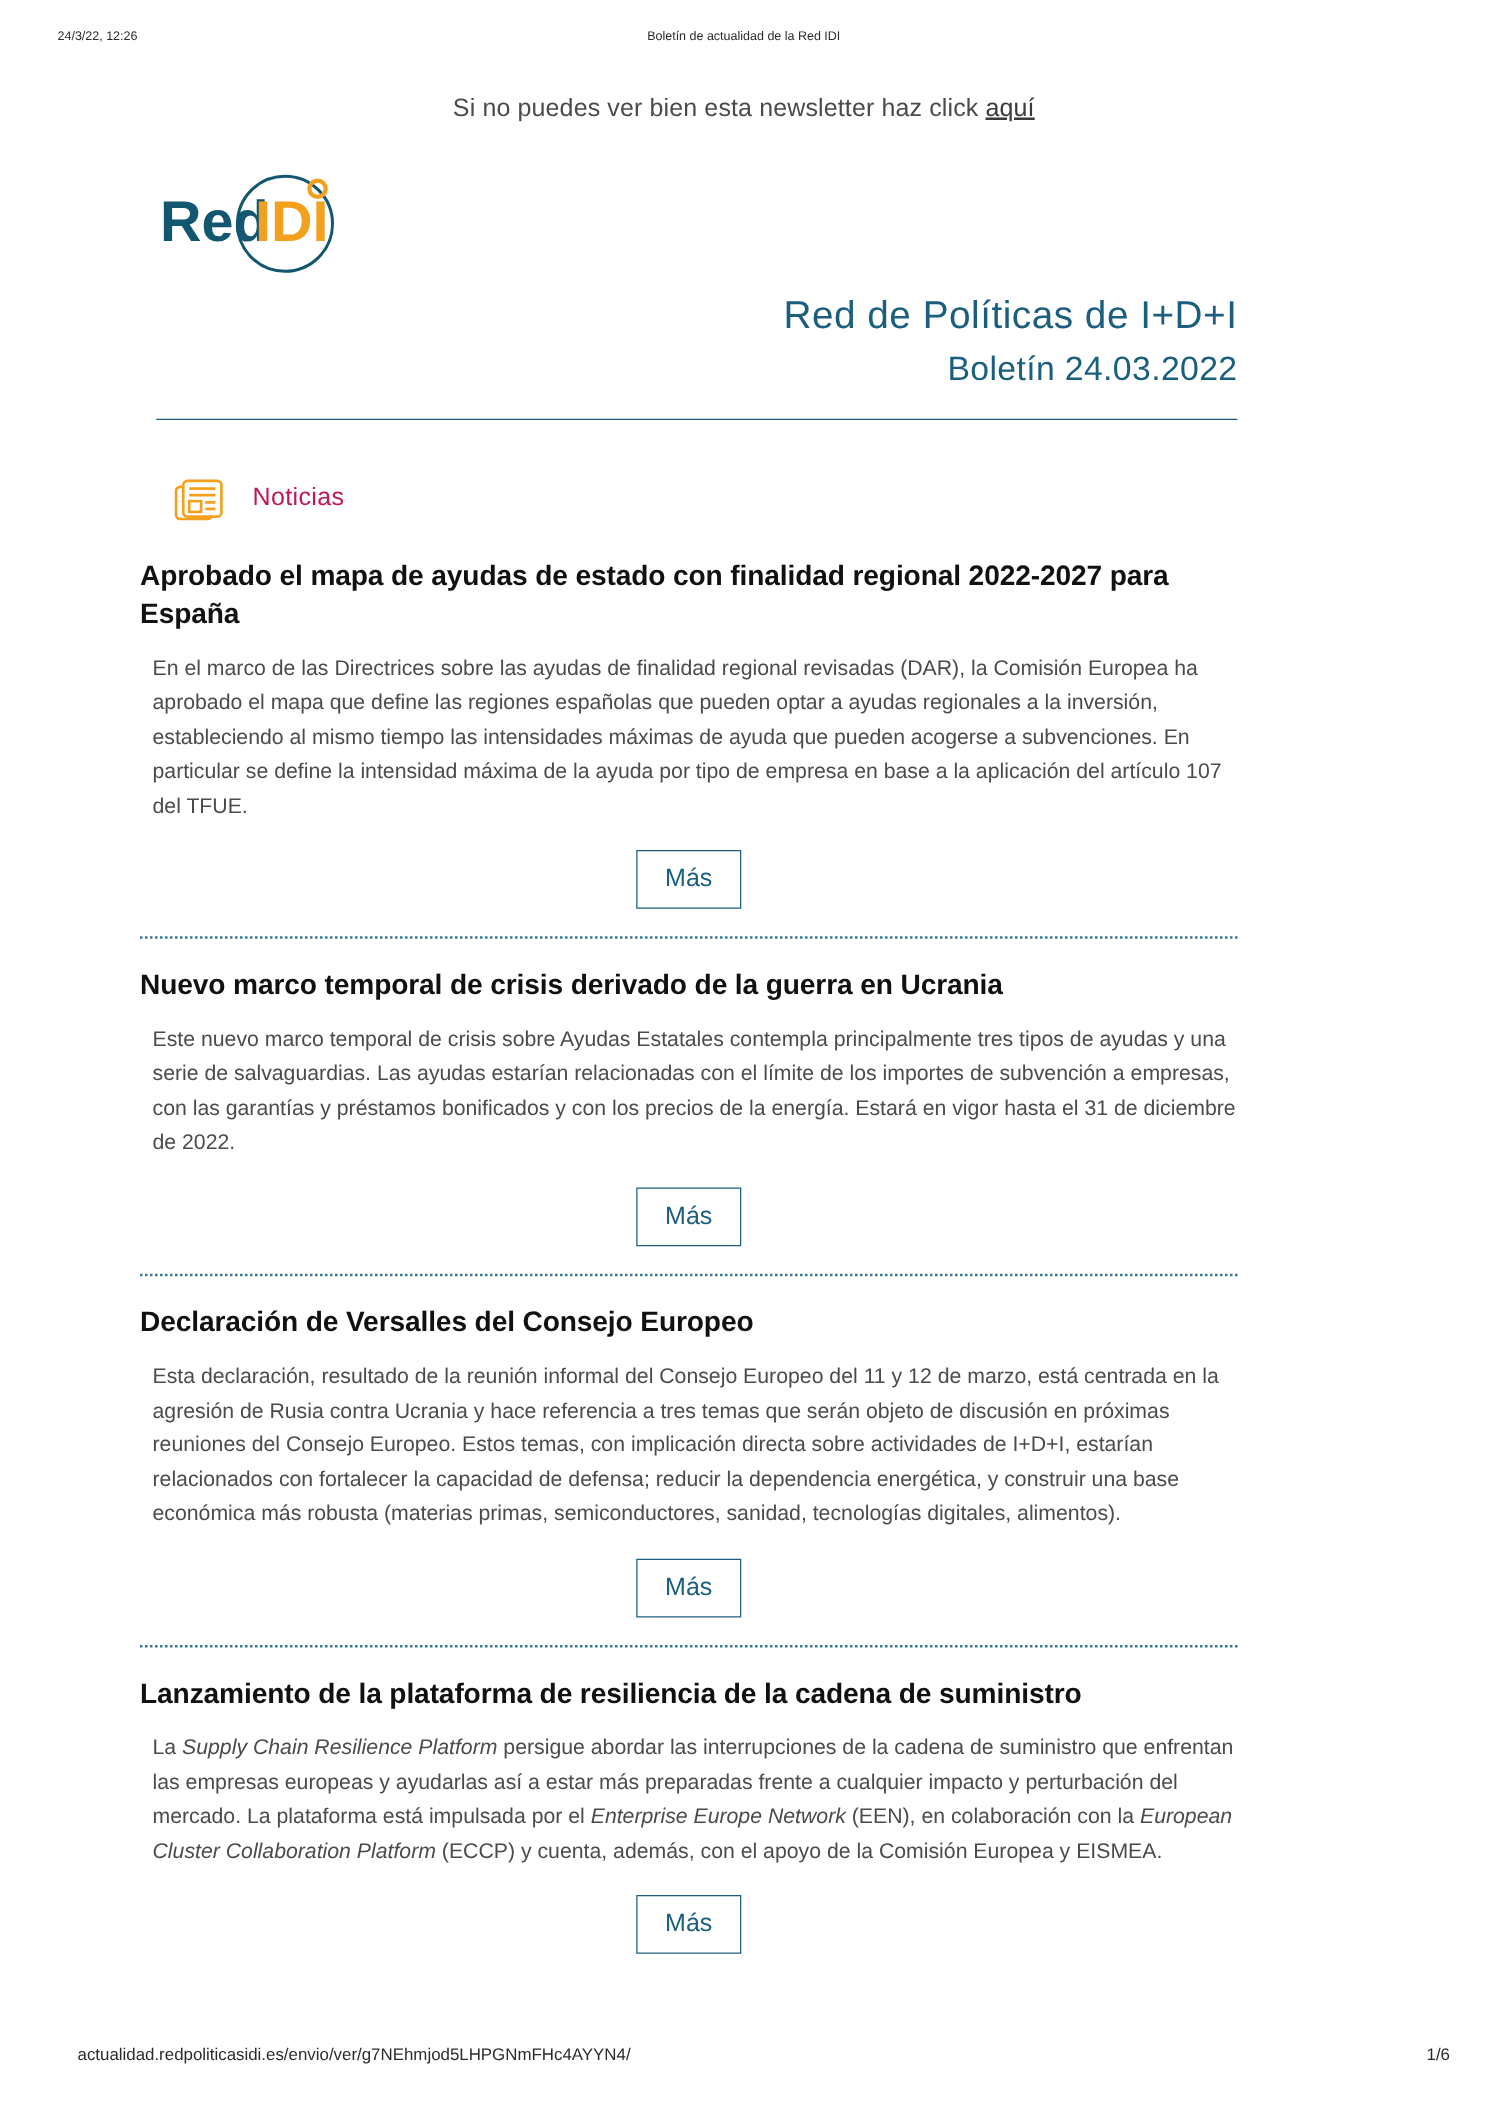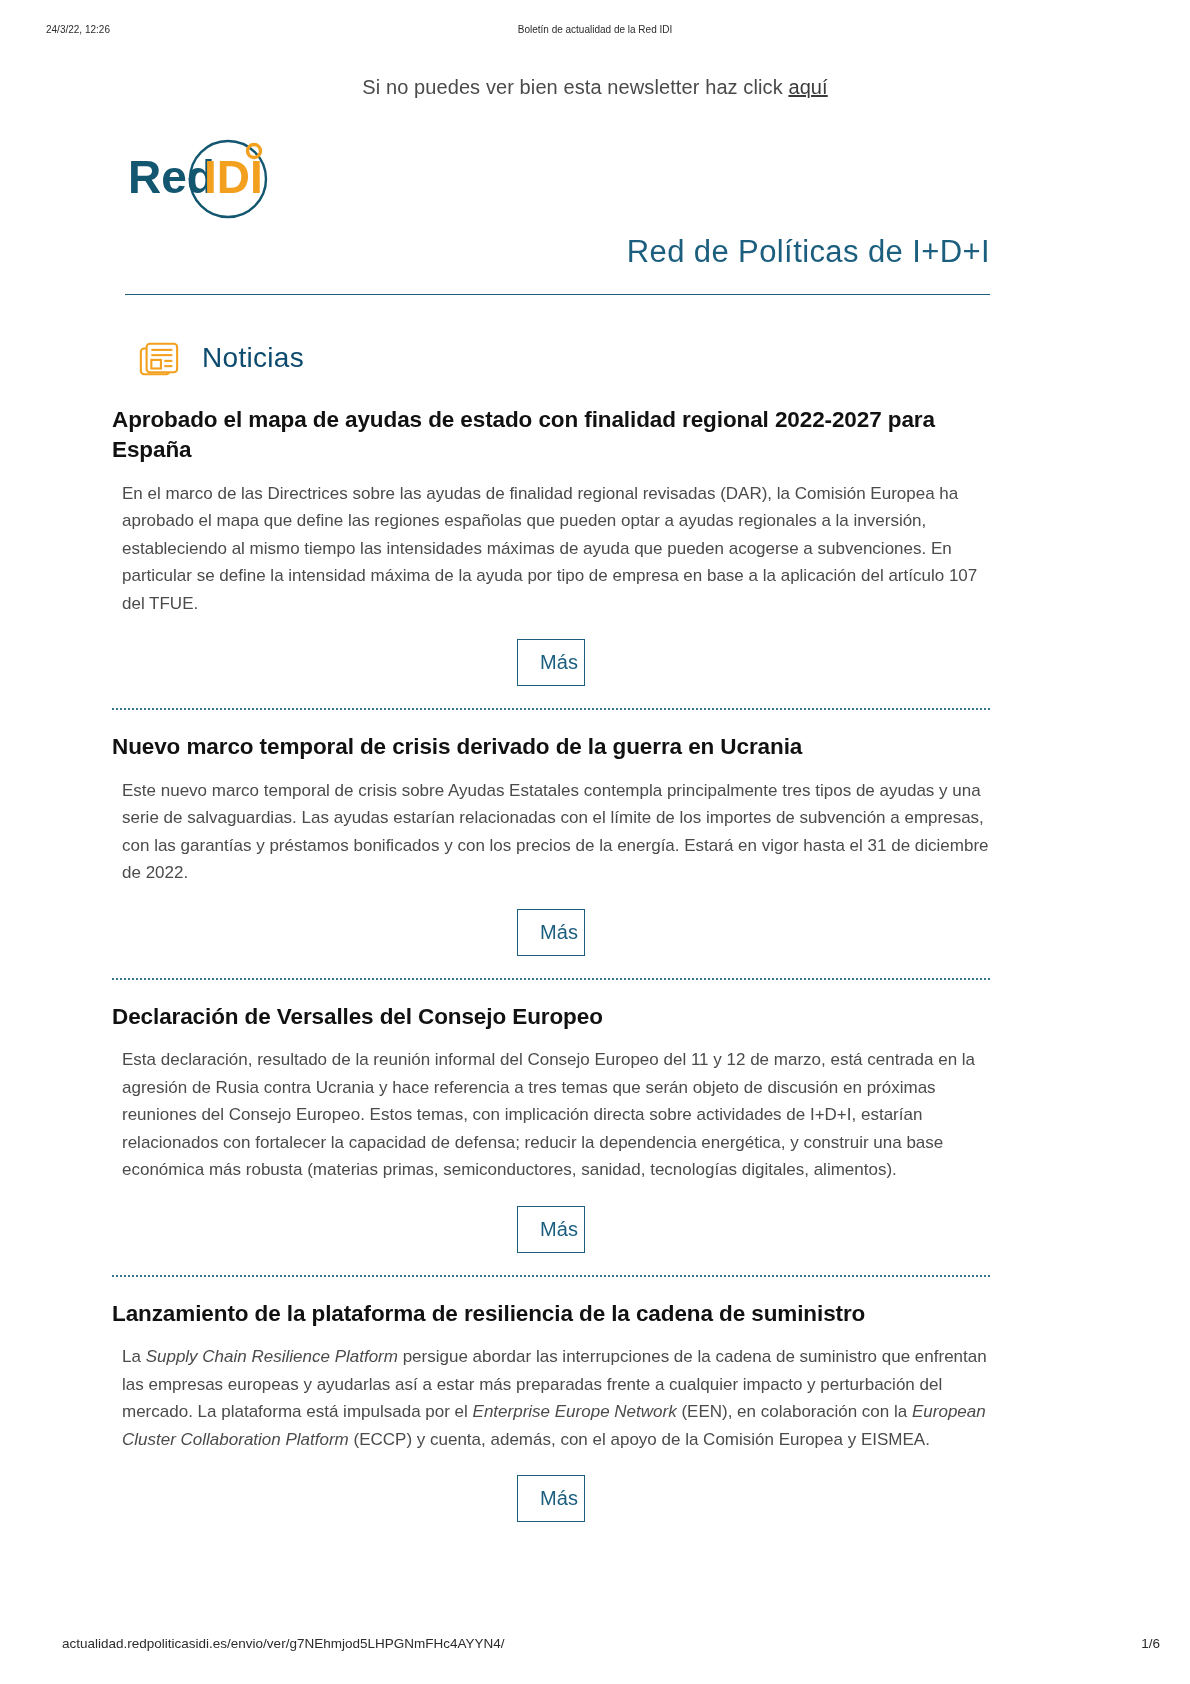--- a/index.html
+++ b/index.html
@@ -128,22 +128,22 @@
     align-items: center;
     margin: 42px 0 0 138px;
   }
   .section-head .sec-icon {
     width: 42px;
     height: 42px;
     flex: 0 0 42px;
     display: block;
   }
   .section-head .sec-label {
-    font-size: 28px;
-    color: #0c4a6e;
+    font-size: 20px;
+    color: #be185d;
     margin-left: 22px;
     font-weight: 400;
     letter-spacing: 0.3px;
   }
 
   
   .articles {
     margin: 26px 200px 0 112px;
   }
   .article { padding-bottom: 2px; }
@@ -167,21 +167,21 @@
   .art-body i { font-style: italic; }
 
   .btn-row {
     display: flex;
     justify-content: center;
     margin: 22px 0 0 0;
   }
   .more-btn {
     display: inline-block;
     min-width: 40px;
-    padding: 11px 6px 12px 22px;
+    padding: 11px 22px 12px 22px;
     border: 1.6px solid #1b5e7e;
     background: #ffffff;
     color: #1b5e7e;
     font-size: 20px;
     font-family: "Liberation Sans", sans-serif;
     line-height: 1.1;
     text-align: center;
     cursor: pointer;
     box-sizing: border-box;
   }
@@ -213,20 +213,21 @@
         <circle cx="108" cy="48" r="38" fill="none" stroke="#12566f" stroke-width="2.4"></circle>
         <circle cx="134" cy="20" r="6.5" fill="none" stroke="#f2a01e" stroke-width="3.4"></circle>
         <text x="8" y="62" font-family="Liberation Sans, sans-serif" font-size="46" font-weight="700" fill="#12566f">Red</text>
         <text x="84" y="62" font-family="Liberation Sans, sans-serif" font-size="46" font-weight="700" fill="#f2a01e">IDI</text>
       </svg>
     </div>
   </div>
 
   <div class="masthead">
     <div class="mh-title">Red de Políticas de I+D+I</div>
+    <div class="mh-sub">Boletín 24.03.2022</div>
   </div>
   <div class="rule"></div>
 
   <div class="section-head">
     <svg class="sec-icon" viewBox="0 0 44 44" xmlns="http://www.w3.org/2000/svg">
       <rect x="3" y="12" width="30" height="27" rx="3.5" fill="none" stroke="#f2a01e" stroke-width="2.2"></rect>
       <rect x="9" y="7" width="32" height="30" rx="3.5" fill="#ffffff" stroke="#f2a01e" stroke-width="2.2"></rect>
       <line x1="14" y1="13.5" x2="36" y2="13.5" stroke="#f2a01e" stroke-width="2.2"></line>
       <line x1="14" y1="19" x2="36" y2="19" stroke="#f2a01e" stroke-width="2.2"></line>
       <rect x="14" y="24" width="10" height="9" fill="none" stroke="#f2a01e" stroke-width="2.2"></rect>

